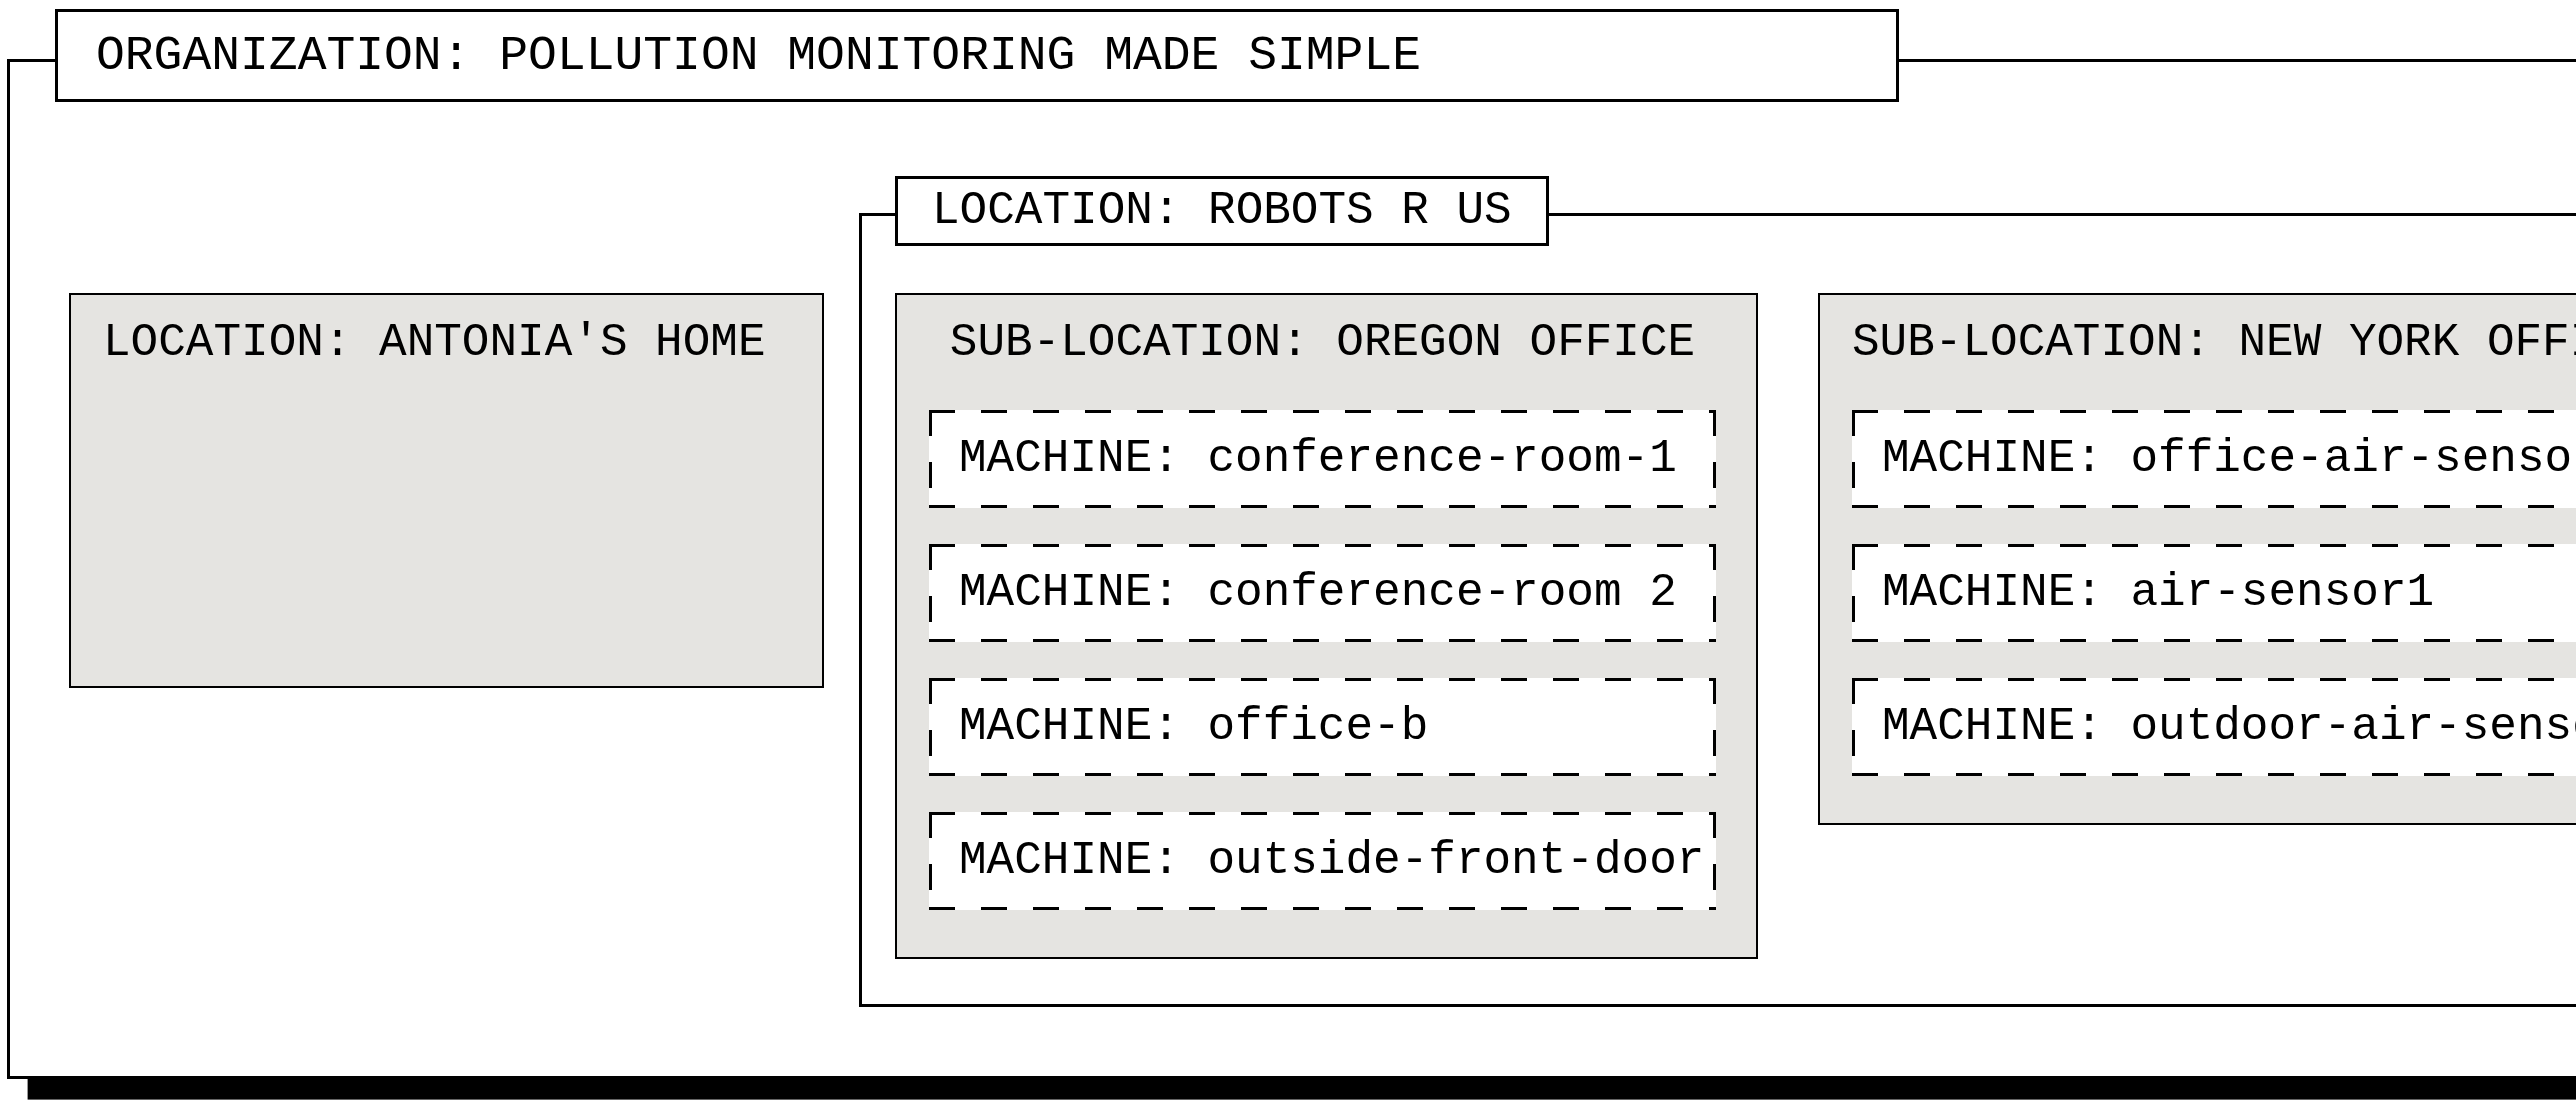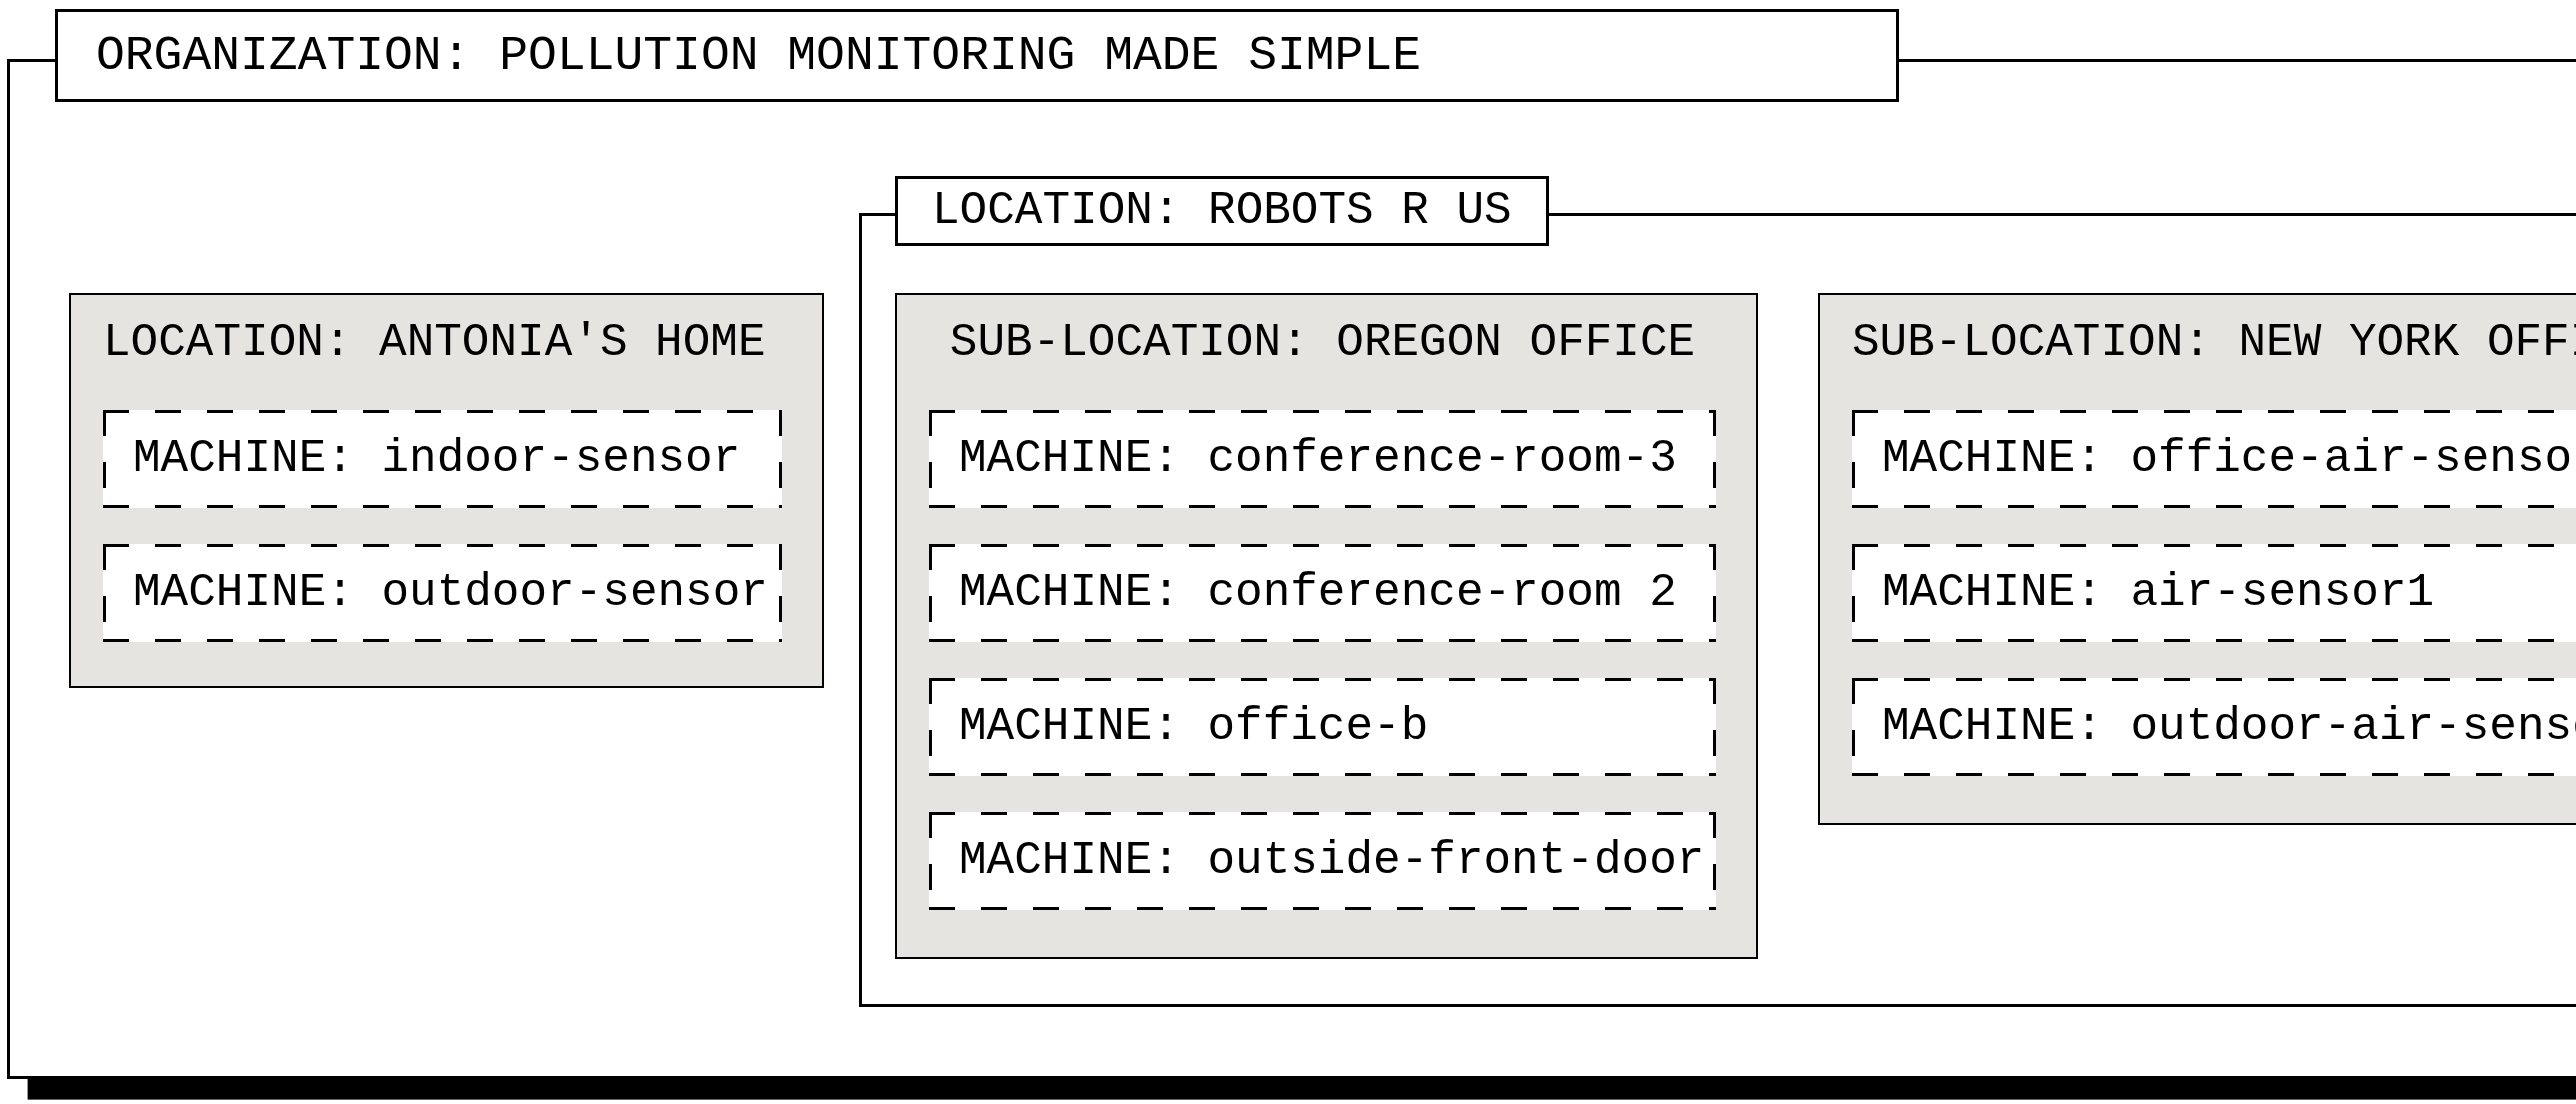--- a/index.html
+++ b/index.html
@@ -71,35 +71,27 @@
 
 <div class="org-box"></div>
 
 <div class="robots-box"></div>
 <div class="robots-label-box">
   <span>LOCATION: ROBOTS R US</span>
 </div>
 
 <div class="loc-box antonia">
   <div class="loc-header">LOCATION: ANTONIA'S HOME</div>
-  <div class="machines">
-    <div class="machine">
-      <span class="mtext"><span>MACHINE:</span> <span>indoor-sensor</span></span>
-    </div>
-    <div class="machine">
-      <span class="mtext"><span>MACHINE:</span> <span>outdoor-sensor</span></span>
-    </div>
-  </div>
 </div>
 
 <div class="loc-box oregon">
   <div class="loc-header">SUB-LOCATION: OREGON OFFICE</div>
   <div class="machines">
     <div class="machine">
-      <span class="mtext"><span>MACHINE:</span> <span>conference-room-3</span></span>
+      <span class="mtext"><span>MACHINE:</span> <span>conference-room-1</span></span>
     </div>
     <div class="machine">
       <span class="mtext"><span>MACHINE:</span> <span>conference-room 2</span></span>
     </div>
     <div class="machine">
       <span class="mtext"><span>MACHINE:</span> <span>office-b</span></span>
     </div>
     <div class="machine">
       <span class="mtext"><span>MACHINE:</span> <span>outside-front-door</span></span>
     </div>

